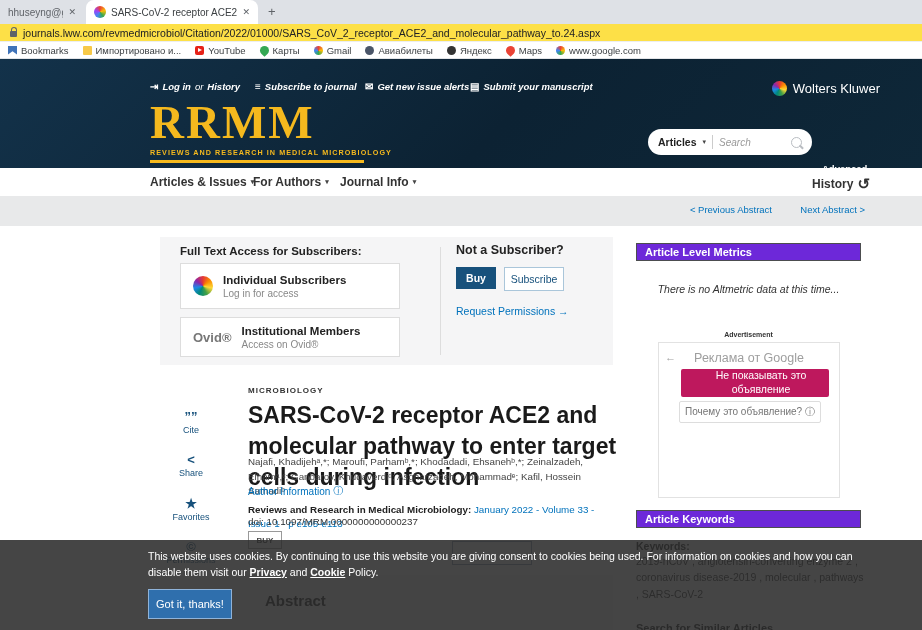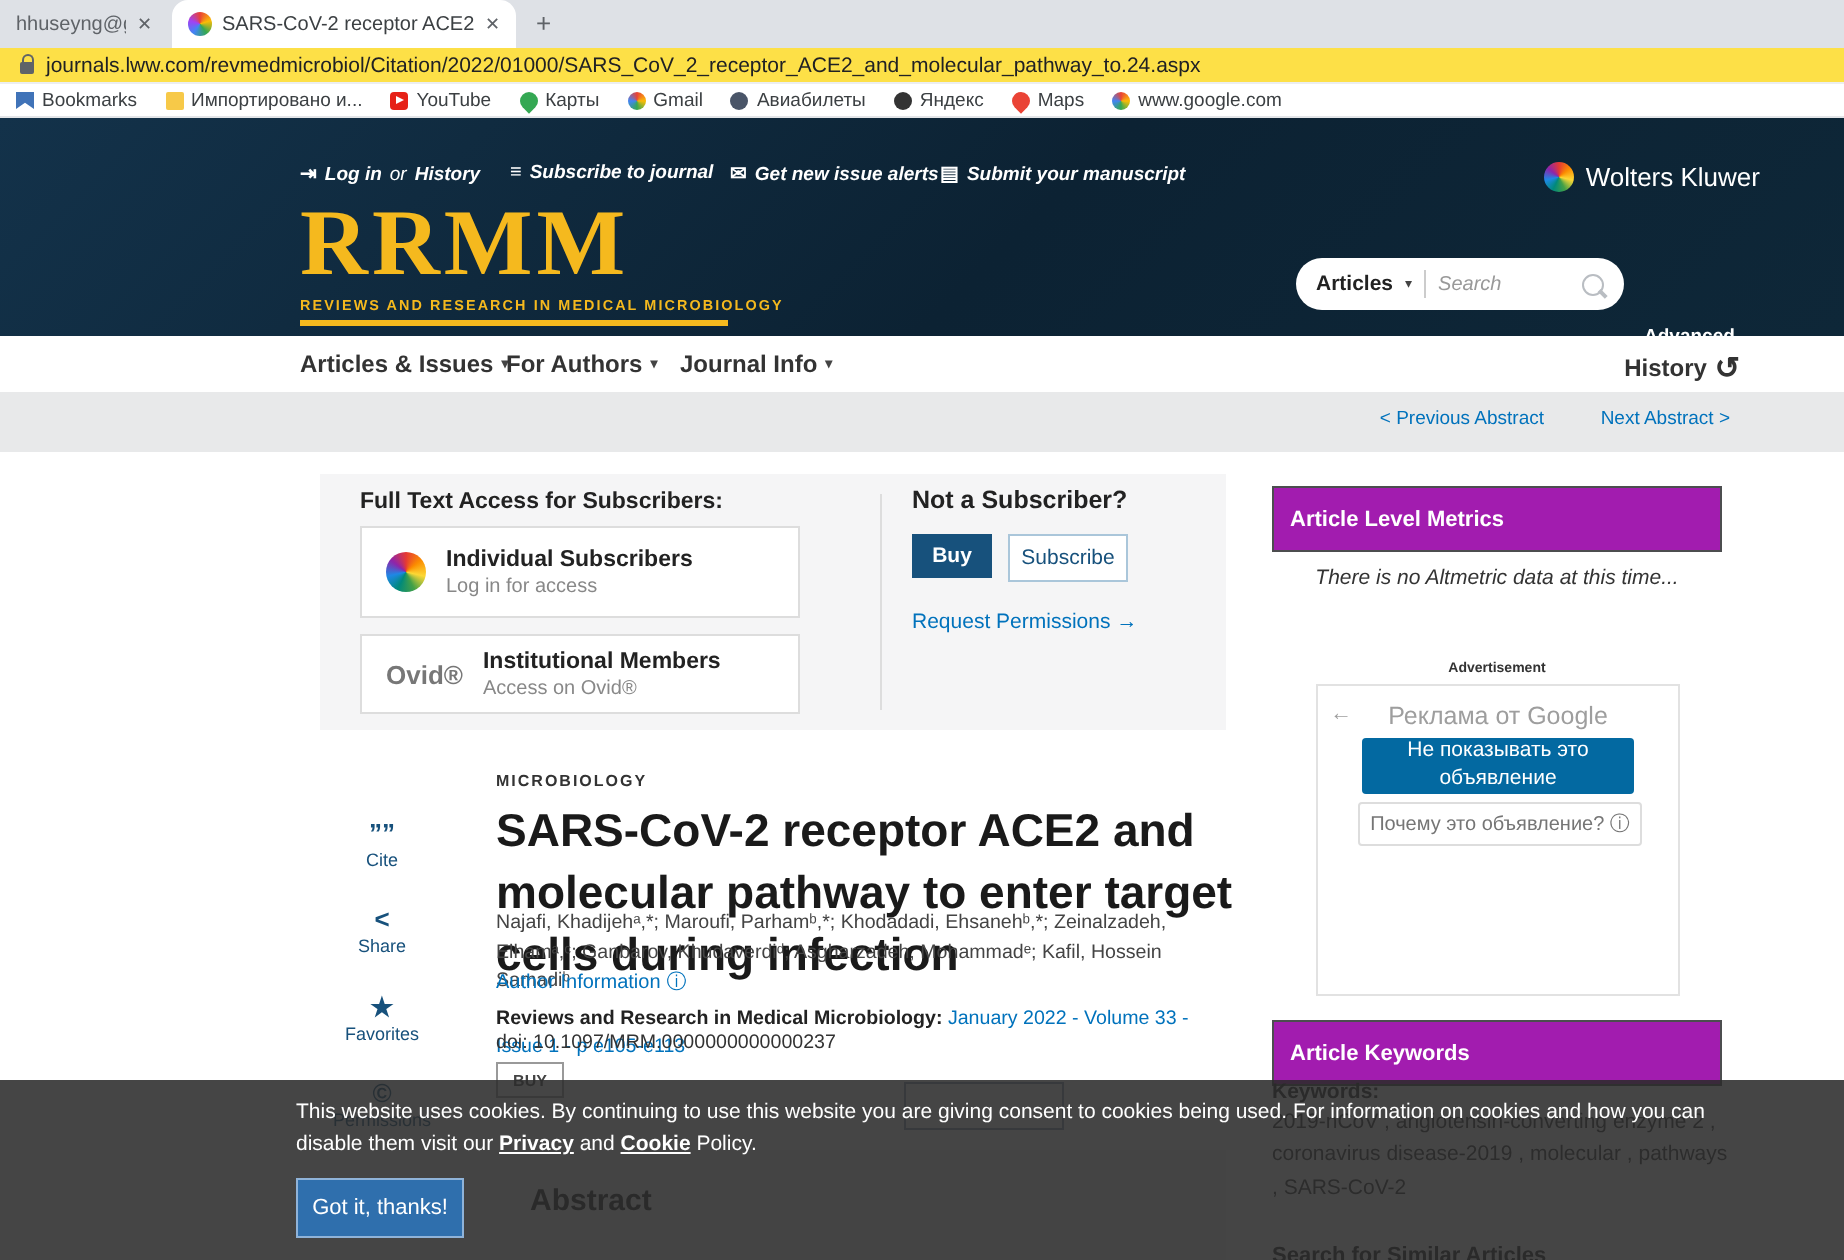--- a/index.html
+++ b/index.html
@@ -74,27 +74,27 @@
   .cat{font-size:8px;font-weight:bold;letter-spacing:1px;color:#333;}
   .arttitle{font-size:23px;font-weight:bold;color:#1a1a1a;line-height:1.35;}
   .authors{font-size:9.8px;color:#444;line-height:1.5;}
   .authinfo{font-size:10px;color:#0072bc;display:flex;align-items:center;gap:3px;}
   .citeline{font-size:9.8px;color:#222;line-height:1.45;}
   .citeline .jn{font-weight:bold;}
   .citeline .ii{color:#0072bc;}
   .doi{font-size:9.8px;color:#333;}
 
   
-  .sbar-h{background:#a21caf;color:#fff;font-size:11px;font-weight:bold;height:33px;display:flex;align-items:center;padding-left:8px;box-sizing:border-box;border:1px solid #4c4d4f;}
+  .sbar-h{background:#6d28d9;color:#fff;font-size:11px;font-weight:bold;height:18px;display:flex;align-items:center;padding-left:8px;box-sizing:border-box;border:1px solid #4c4d4f;}
   .altmetric{font-size:10.5px;font-style:italic;color:#333;}
   .adlabel{font-size:7px;font-weight:bold;color:#333;}
   .adbox{background:#fff;border:1px solid #e2e2e2;}
   .adtitle{font-size:12.5px;color:#9e9e9e;}
   .adarrow{color:#9e9e9e;font-size:11px;}
-  .adblue{background:#0369a1;color:#fff;font-size:10.5px;text-align:center;line-height:1.3;display:flex;align-items:center;justify-content:center;border-radius:2px;cursor:pointer;}
+  .adblue{background:#be185d;color:#fff;font-size:10.5px;text-align:center;line-height:1.3;display:flex;align-items:center;justify-content:center;border-radius:2px;cursor:pointer;padding-left:12px;}
   .adwhy{background:#fff;border:1px solid #ddd;color:#757575;font-size:10px;display:flex;align-items:center;justify-content:center;border-radius:2px;cursor:pointer;}
   .kwlabel{font-size:10.5px;font-weight:bold;color:#222;}
   .kwtext{font-size:10.5px;color:#333;line-height:1.55;}
   .simhdr{font-size:11px;font-weight:bold;color:#222;}
 
   
   .smallbuy{border:1px solid #999;color:#444;font-size:8px;font-weight:bold;display:flex;align-items:center;justify-content:center;background:#fff;}
   .obsbtn{border:1px solid #8a9bb0;background:transparent;}
   .abspanel{background:#f4f4f4;}
   .absheading{font-size:15px;font-weight:bold;color:#222;}

